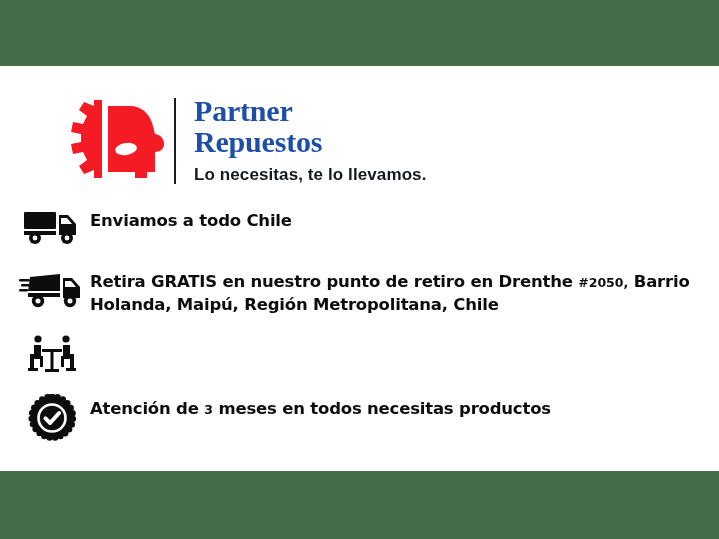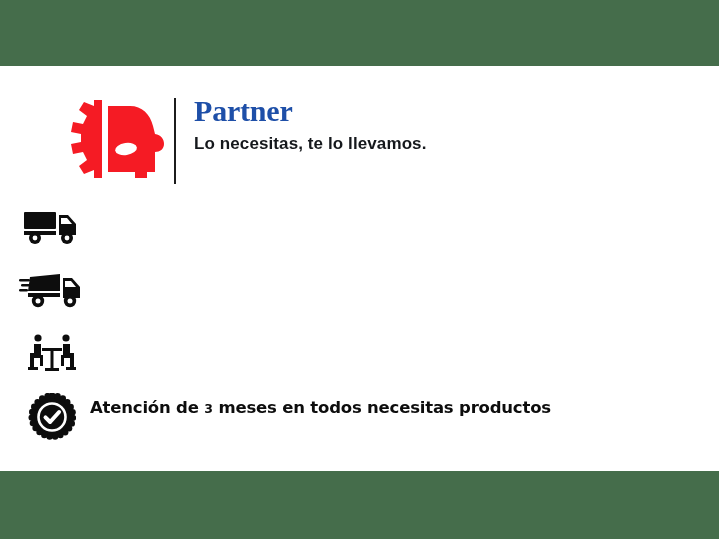--- a/index.html
+++ b/index.html
@@ -137,59 +137,66 @@
         </g>
 
         <ellipse cx="68" cy="57" rx="11" ry="6" fill="#ffffff" transform="rotate(-8 68 57)"></ellipse>
       </svg>
     </div>
 
     <div class="logo-divider"></div>
 
     <div class="logo-text">
       <div class="brand-line">Partner</div>
+      <div class="brand-line">Repuestos</div>
       <div class="brand-tagline">Lo necesitas, te lo llevamos.</div>
     </div>
 
   </div>
 
   <div class="features">
 
     <div class="feature f1">
       <div class="feature-icon">
         <svg viewBox="0 0 58 38" width="58" height="38" xmlns="http://www.w3.org/2000/svg" fill="#0d0d0d">
           <rect x="1" y="3" width="32" height="17" rx="1"></rect>
           <rect x="1" y="22" width="32" height="4"></rect>
           <path d="M36 6 h9 l8 9 v11 h-17 z"></path>
           <rect x="36" y="22" width="17" height="4"></rect>
           <circle cx="12" cy="29" r="6"></circle>
           <circle cx="12" cy="29" r="2.4" fill="#ffffff"></circle>
           <circle cx="44" cy="29" r="6"></circle>
           <circle cx="44" cy="29" r="2.4" fill="#ffffff"></circle>
           <path d="M38 9 h6 l5 6 h-11 z" fill="#ffffff"></path>
         </svg>
+      </div>
+      <div class="feature-text">
+        <span>Enviamos a todo Chile</span>
       </div>
     </div>
 
     <div class="feature f2">
       <div class="feature-icon">
         <svg viewBox="0 0 66 40" width="66" height="40" xmlns="http://www.w3.org/2000/svg" fill="#0d0d0d">
           <rect x="0" y="8" width="11" height="2.6" rx="1.3"></rect>
           <rect x="2" y="13" width="11" height="2.6" rx="1.3"></rect>
           <rect x="0" y="18" width="9" height="2.6" rx="1.3"></rect>
           <path d="M11 6 L41 3 L41 20 L9 20 Z"></path>
           <rect x="9" y="22" width="32" height="4"></rect>
           <path d="M44 7 h9 l8 9 v11 h-17 z"></path>
           <rect x="44" y="23" width="17" height="4"></rect>
           <path d="M46 10 h6 l5 6 h-11 z" fill="#ffffff"></path>
           <circle cx="19" cy="30" r="6.2"></circle>
           <circle cx="19" cy="30" r="2.5" fill="#ffffff"></circle>
           <circle cx="51" cy="30" r="6.2"></circle>
           <circle cx="51" cy="30" r="2.5" fill="#ffffff"></circle>
         </svg>
+      </div>
+      <div class="feature-text">
+        <span>Retira GRATIS en nuestro punto de retiro en Drenthe </span><span class="small-num">#2050,</span><span> Barrio Holanda, Maipú, Región Metropolitana, Chile</span>
       </div>
     </div>
 
     <div class="feature f3">
       <div class="feature-icon">
         <svg viewBox="0 0 50 42" width="50" height="42" xmlns="http://www.w3.org/2000/svg" fill="#0d0d0d">
 
           <circle cx="11" cy="5" r="3.6"></circle>
           <path d="M7 11 h7 v11 h-7 z"></path>
           <rect x="3" y="20" width="4" height="16"></rect>

